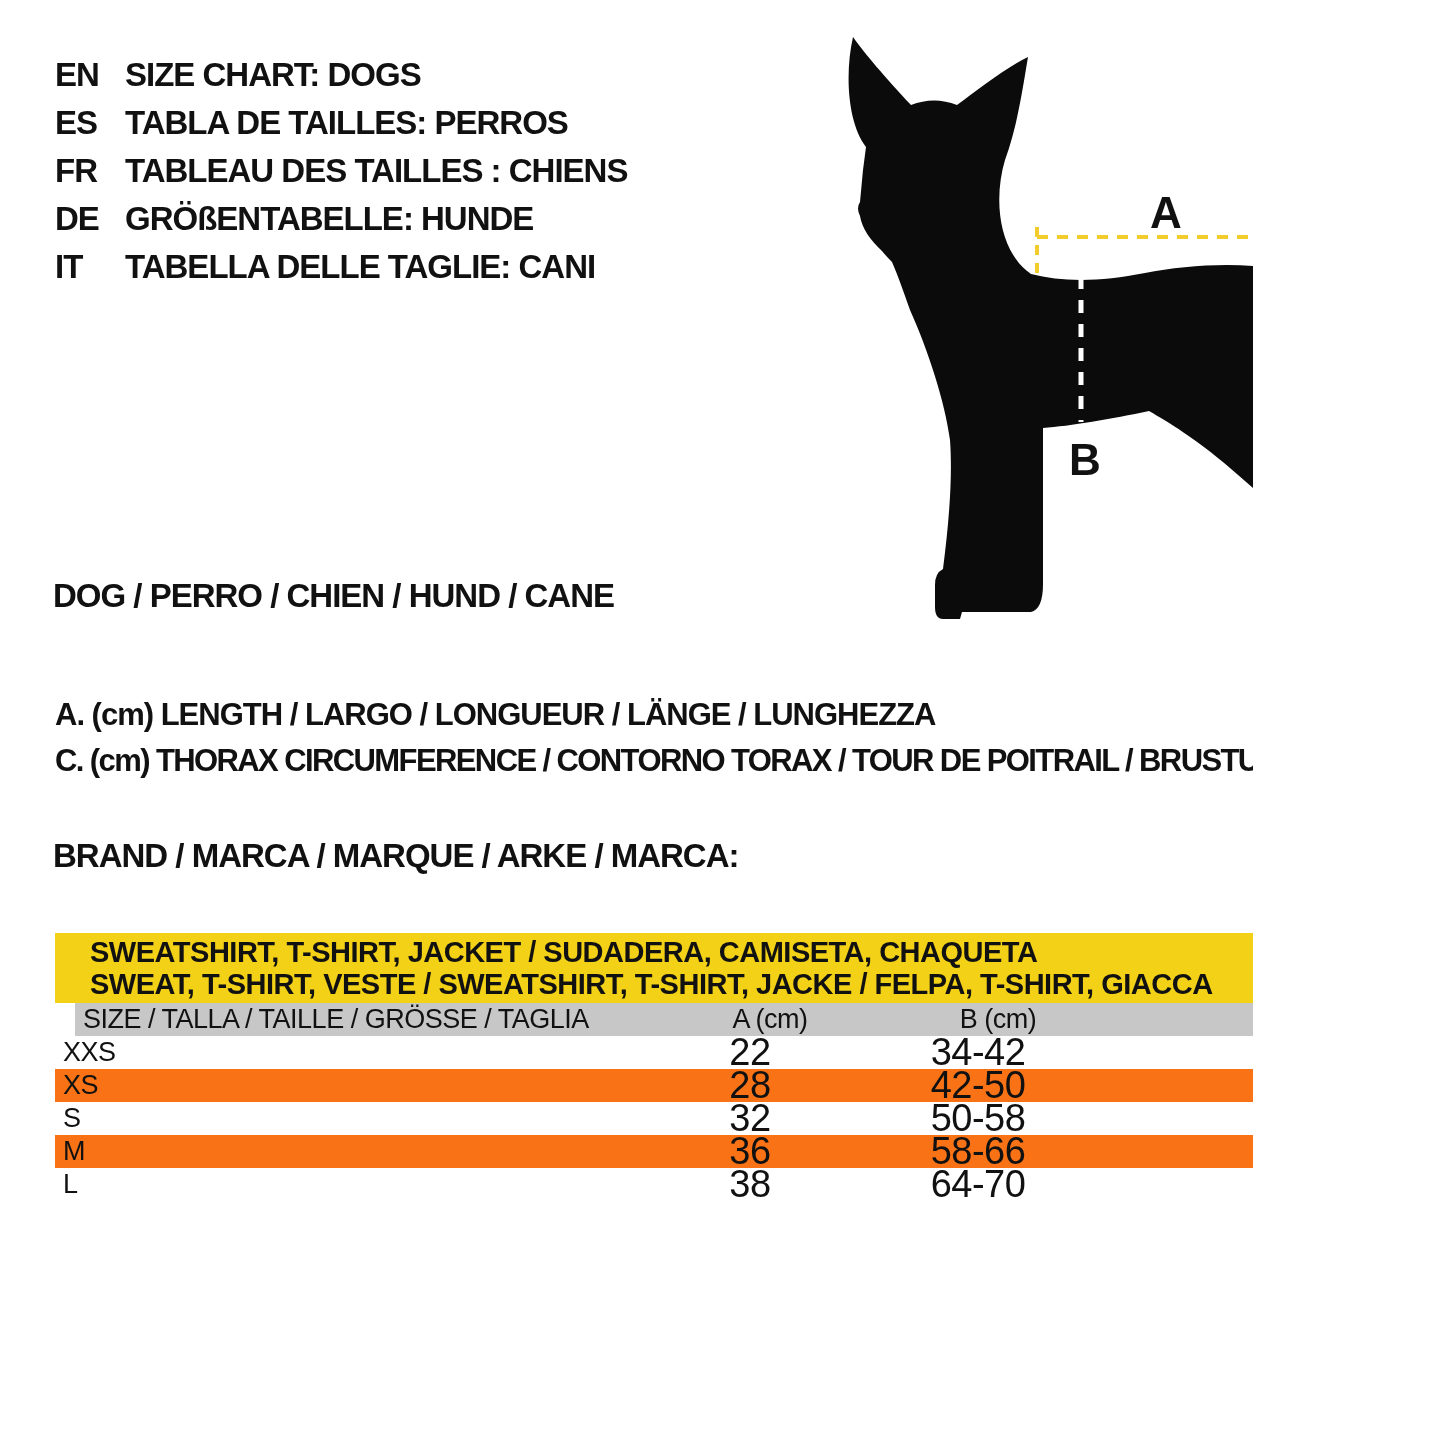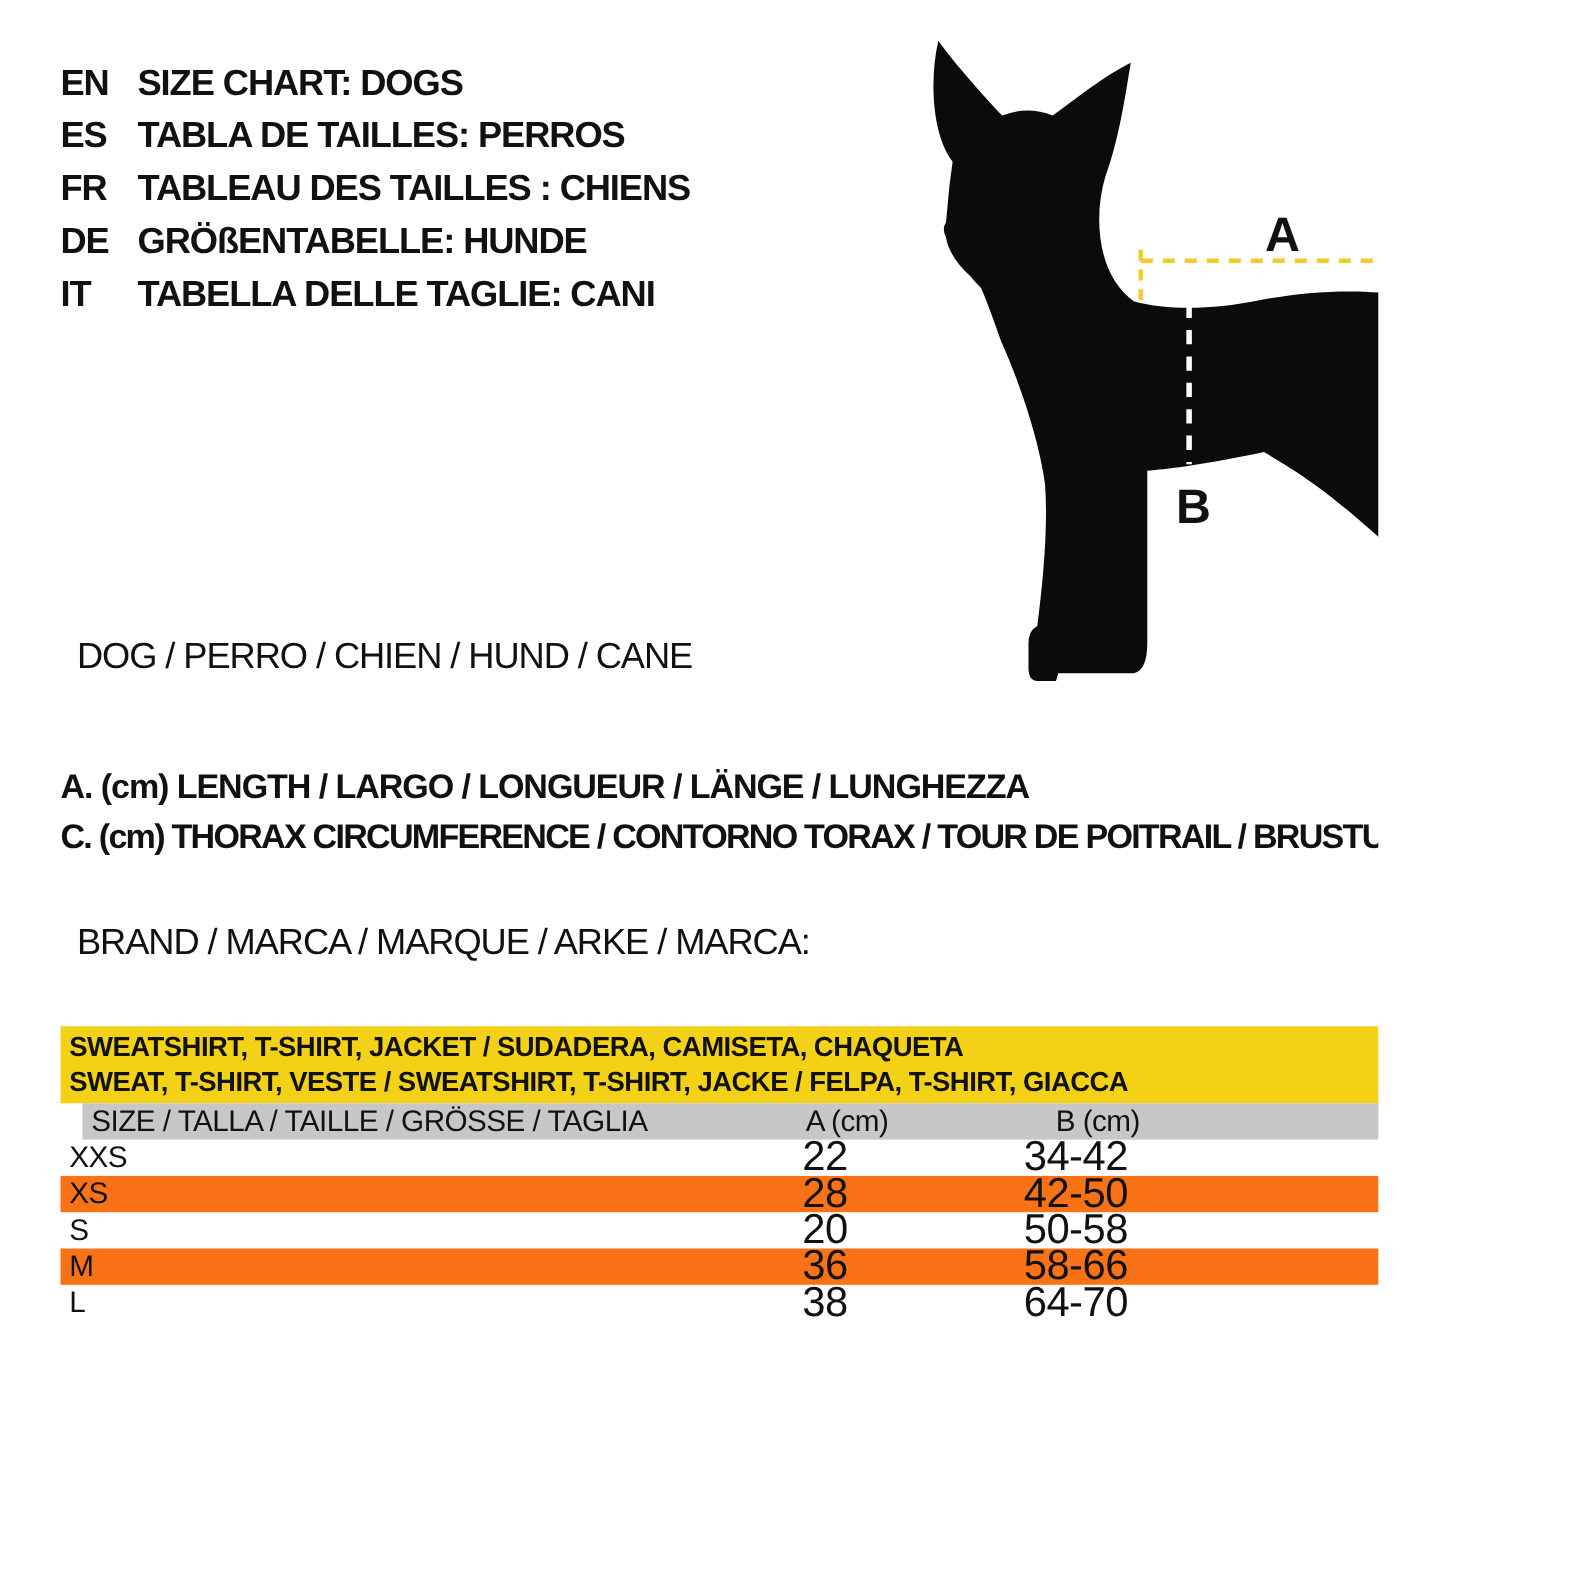--- a/index.html
+++ b/index.html
@@ -10,33 +10,33 @@
   
   .lang-block{position:absolute;left:55px;top:51px;display:grid;
               grid-template-columns:70px auto;column-gap:0;
               font-size:33px;line-height:48px;letter-spacing:-1px;font-weight:bold;
               font-stretch:condensed;white-space:nowrap;}
 
   
   .dog-svg{position:absolute;left:800px;top:10px;width:640px;height:650px;}
 
   
-  .caption-line{position:absolute;left:70px;font-size:33px;letter-spacing:-1px;
-                font-stretch:condensed;white-space:nowrap;font-weight:normal;}
+  .caption-line{position:absolute;left:53px;font-size:33px;letter-spacing:-1px;
+                font-stretch:condensed;white-space:nowrap;font-weight:bold;}
   .dog-caption{top:577px;}
   .legend-block{position:absolute;left:55px;top:692px;font-size:31px;line-height:46px;
                 letter-spacing:-1px;font-stretch:condensed;white-space:nowrap;font-weight:bold;}
   .legend-line-c{letter-spacing:-1.6px;}
   .brand-line{top:837px;}
 
   
   .size-table{position:absolute;left:55px;top:933px;width:1335px;}
   .banner{background:#F3D117;padding:3px 0 3px 8px;}
-  .banner div{font-size:25px;font-weight:bold;line-height:32px;letter-spacing:-0.5px;
-              font-stretch:condensed;white-space:nowrap;}
+  .banner div{font-size:29px;font-weight:bold;line-height:32px;letter-spacing:-0.5px;
+              font-stretch:condensed;white-space:nowrap;margin-left:27px;}
   .trow{display:grid;grid-template-columns:560px 270px 186px 1fr;height:33px;
         line-height:33px;font-size:27px;letter-spacing:-0.5px;font-stretch:condensed;
         align-items:center;}
   .trow .c-size{padding-left:8px;white-space:nowrap;}
   .trow .c-a,.trow .c-b{text-align:center;}
   .thead{background:#C7C7C7;margin-left:20px;}
   .trow.alt{background:#f97316;}
   .trow .num{font-size:38px;}
 </style>
 </head>
@@ -142,21 +142,21 @@
       <div></div>
     </div>
     <div class="trow alt">
       <div class="c-size">XS</div>
       <div class="c-a num">28</div>
       <div class="c-b num">42-50</div>
       <div></div>
     </div>
     <div class="trow">
       <div class="c-size">S</div>
-      <div class="c-a num">20</div>
+      <div class="c-a num">32</div>
       <div class="c-b num">50-58</div>
       <div></div>
     </div>
     <div class="trow alt">
       <div class="c-size">M</div>
       <div class="c-a num">36</div>
       <div class="c-b num">58-66</div>
       <div></div>
     </div>
     <div class="trow">

